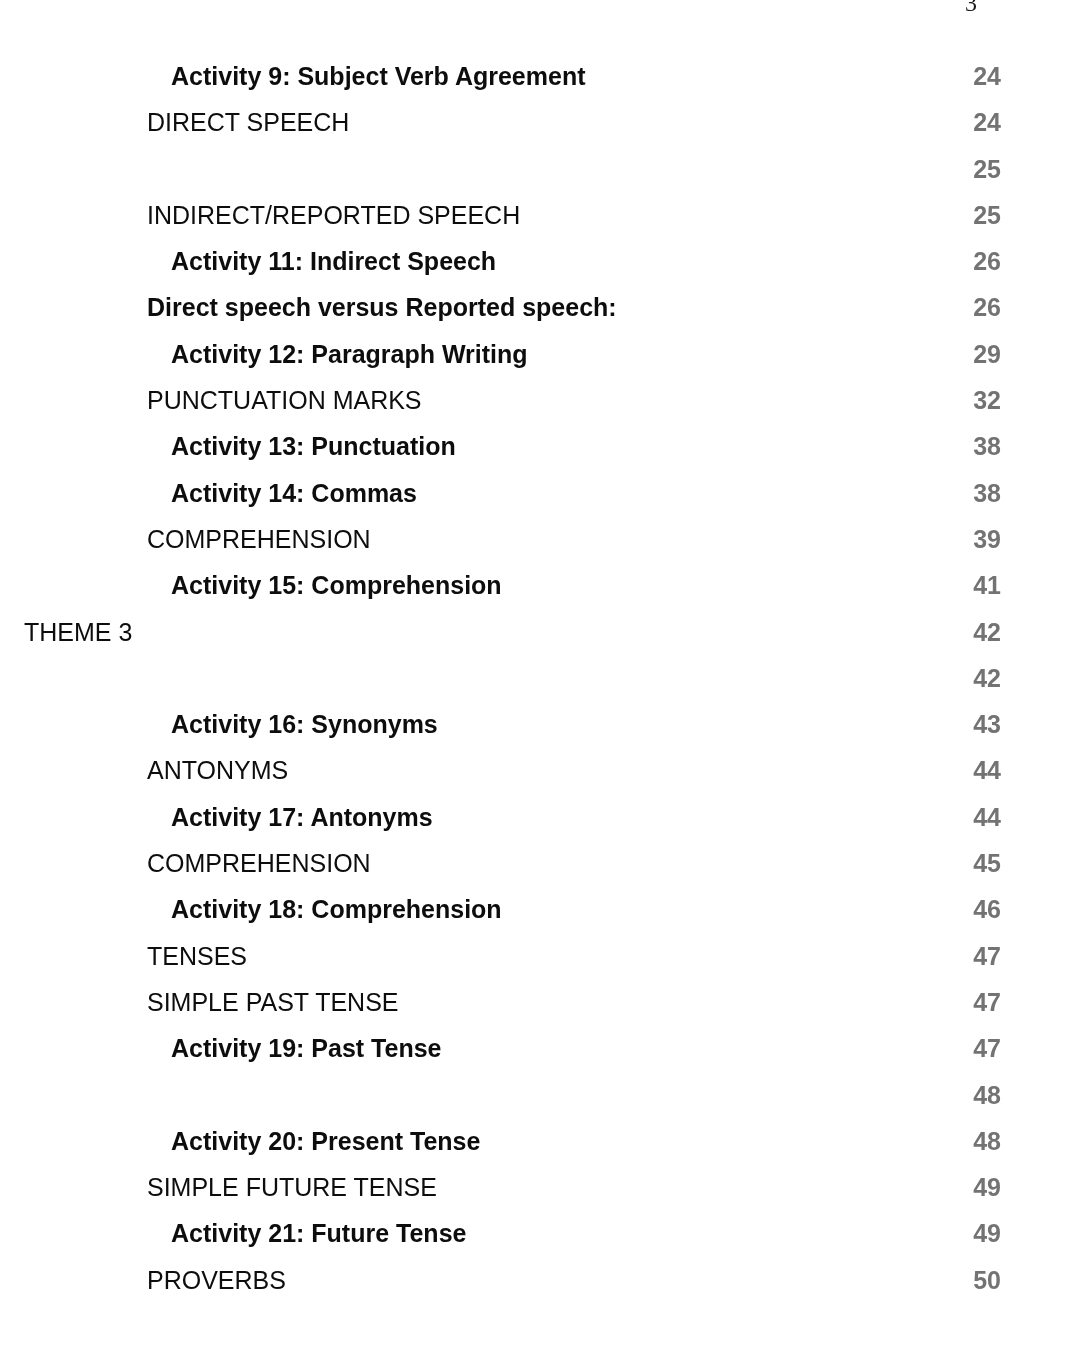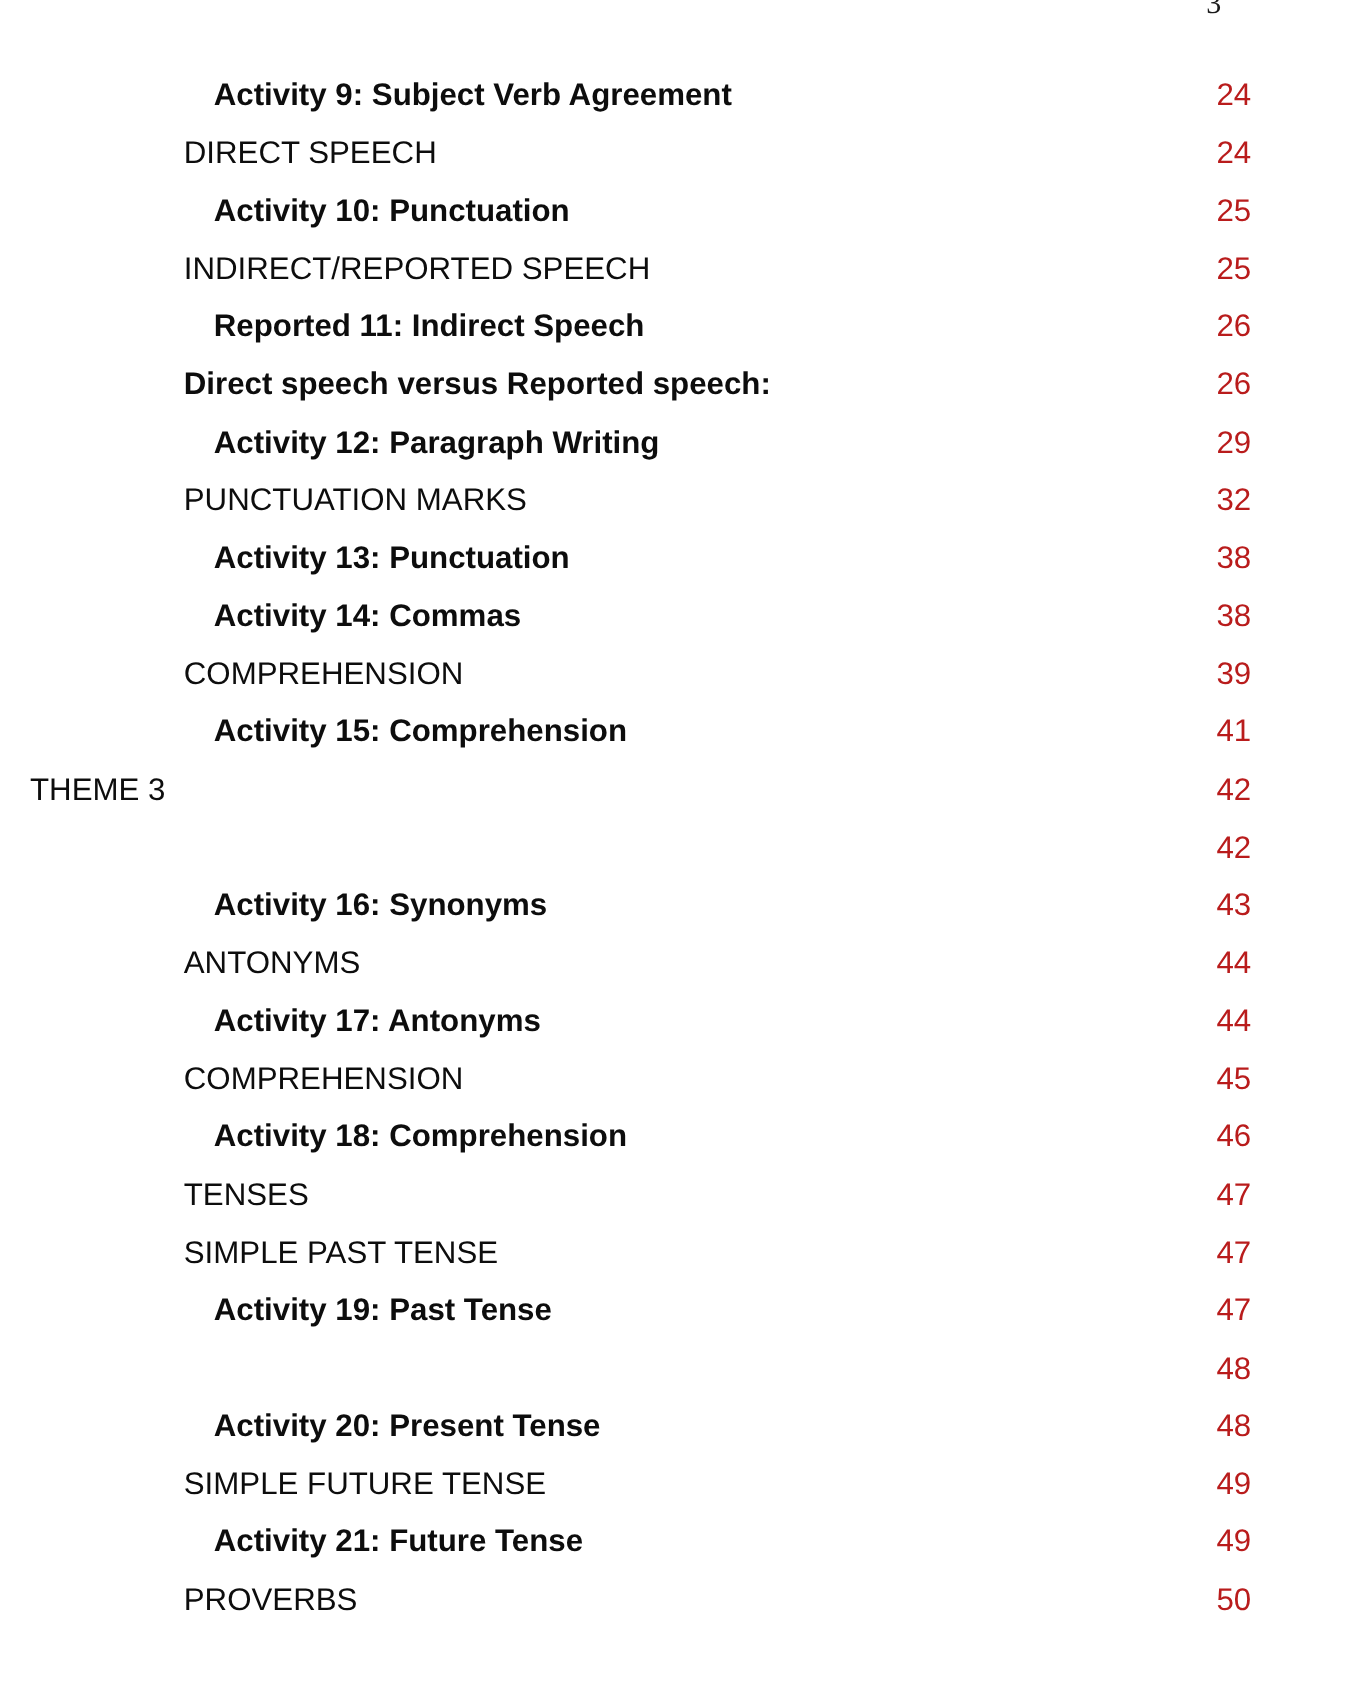--- a/index.html
+++ b/index.html
@@ -79,22 +79,22 @@
     top: 0;
     letter-spacing: 0.5px;
     font-weight: normal;
     color: #0d0d0d;
     white-space: nowrap;
   }
   .toc-page {
     flex: 0 0 auto;
     text-align: right;
     padding-left: 0;
-    font-weight: normal;
-    color: #b91c1c;
+    font-weight: bold;
+    color: #737373;
   }
   .toc-rightpad {
     flex: 0 0 auto;
     width: 103px;
   }
 </style>
 </head>
 <body>
 
 <div class="page">
@@ -110,35 +110,34 @@
         <span class="toc-rightpad"></span>
       </div>
       <div class="toc-entry lvl2">
         <span class="toc-title">DIRECT SPEECH</span>
         <span class="toc-gap space"></span>
         <span class="toc-dots"></span>
         <span class="toc-page">24</span>
         <span class="toc-rightpad"></span>
       </div>
       <div class="toc-entry lvl3 bold">
-        <span class="toc-title">Activity 10: Punctuation</span>
         <span class="toc-gap"></span>
         <span class="toc-dots"></span>
         <span class="toc-page">25</span>
         <span class="toc-rightpad"></span>
       </div>
       <div class="toc-entry lvl2">
         <span class="toc-title">INDIRECT/REPORTED SPEECH</span>
         <span class="toc-gap"></span>
         <span class="toc-dots"></span>
         <span class="toc-page">25</span>
         <span class="toc-rightpad"></span>
       </div>
       <div class="toc-entry lvl3 bold">
-        <span class="toc-title">Reported 11: Indirect Speech</span>
+        <span class="toc-title">Activity 11: Indirect Speech</span>
         <span class="toc-gap"></span>
         <span class="toc-dots"></span>
         <span class="toc-page">26</span>
         <span class="toc-rightpad"></span>
       </div>
       <div class="toc-entry lvl2 bold">
         <span class="toc-title">Direct speech versus Reported speech:</span>
         <span class="toc-gap space"></span>
         <span class="toc-dots"></span>
         <span class="toc-page">26</span>

